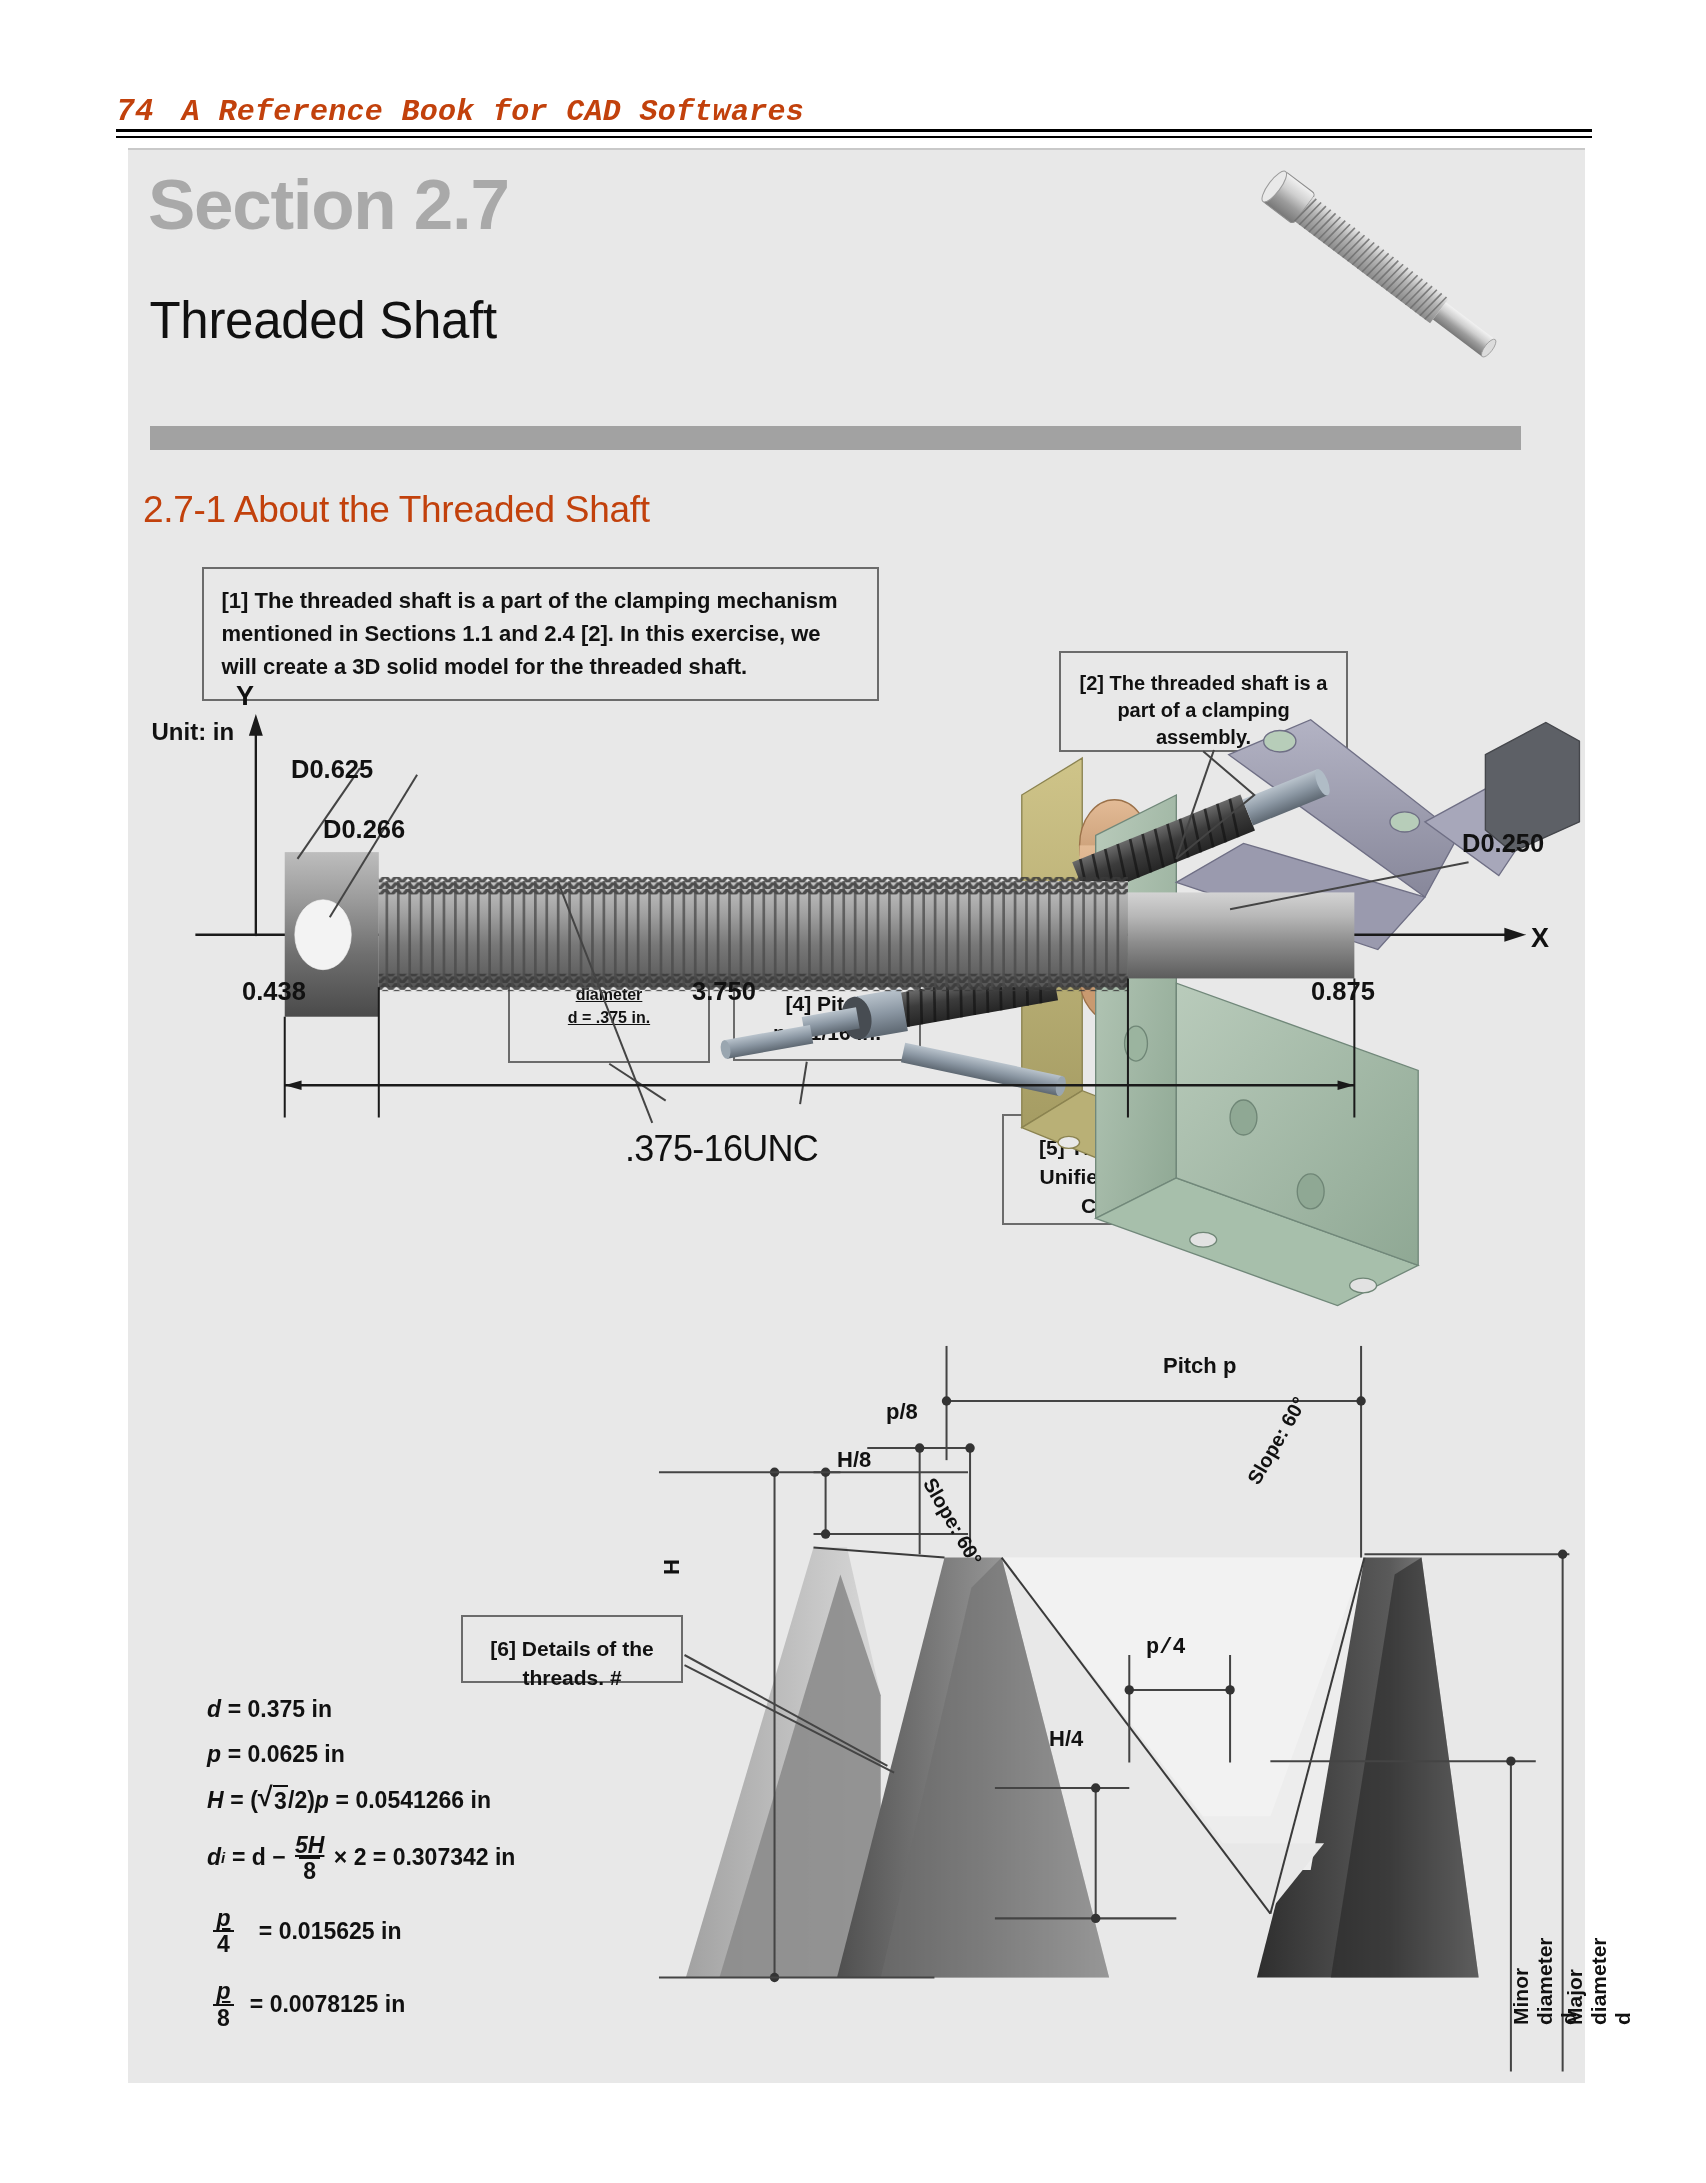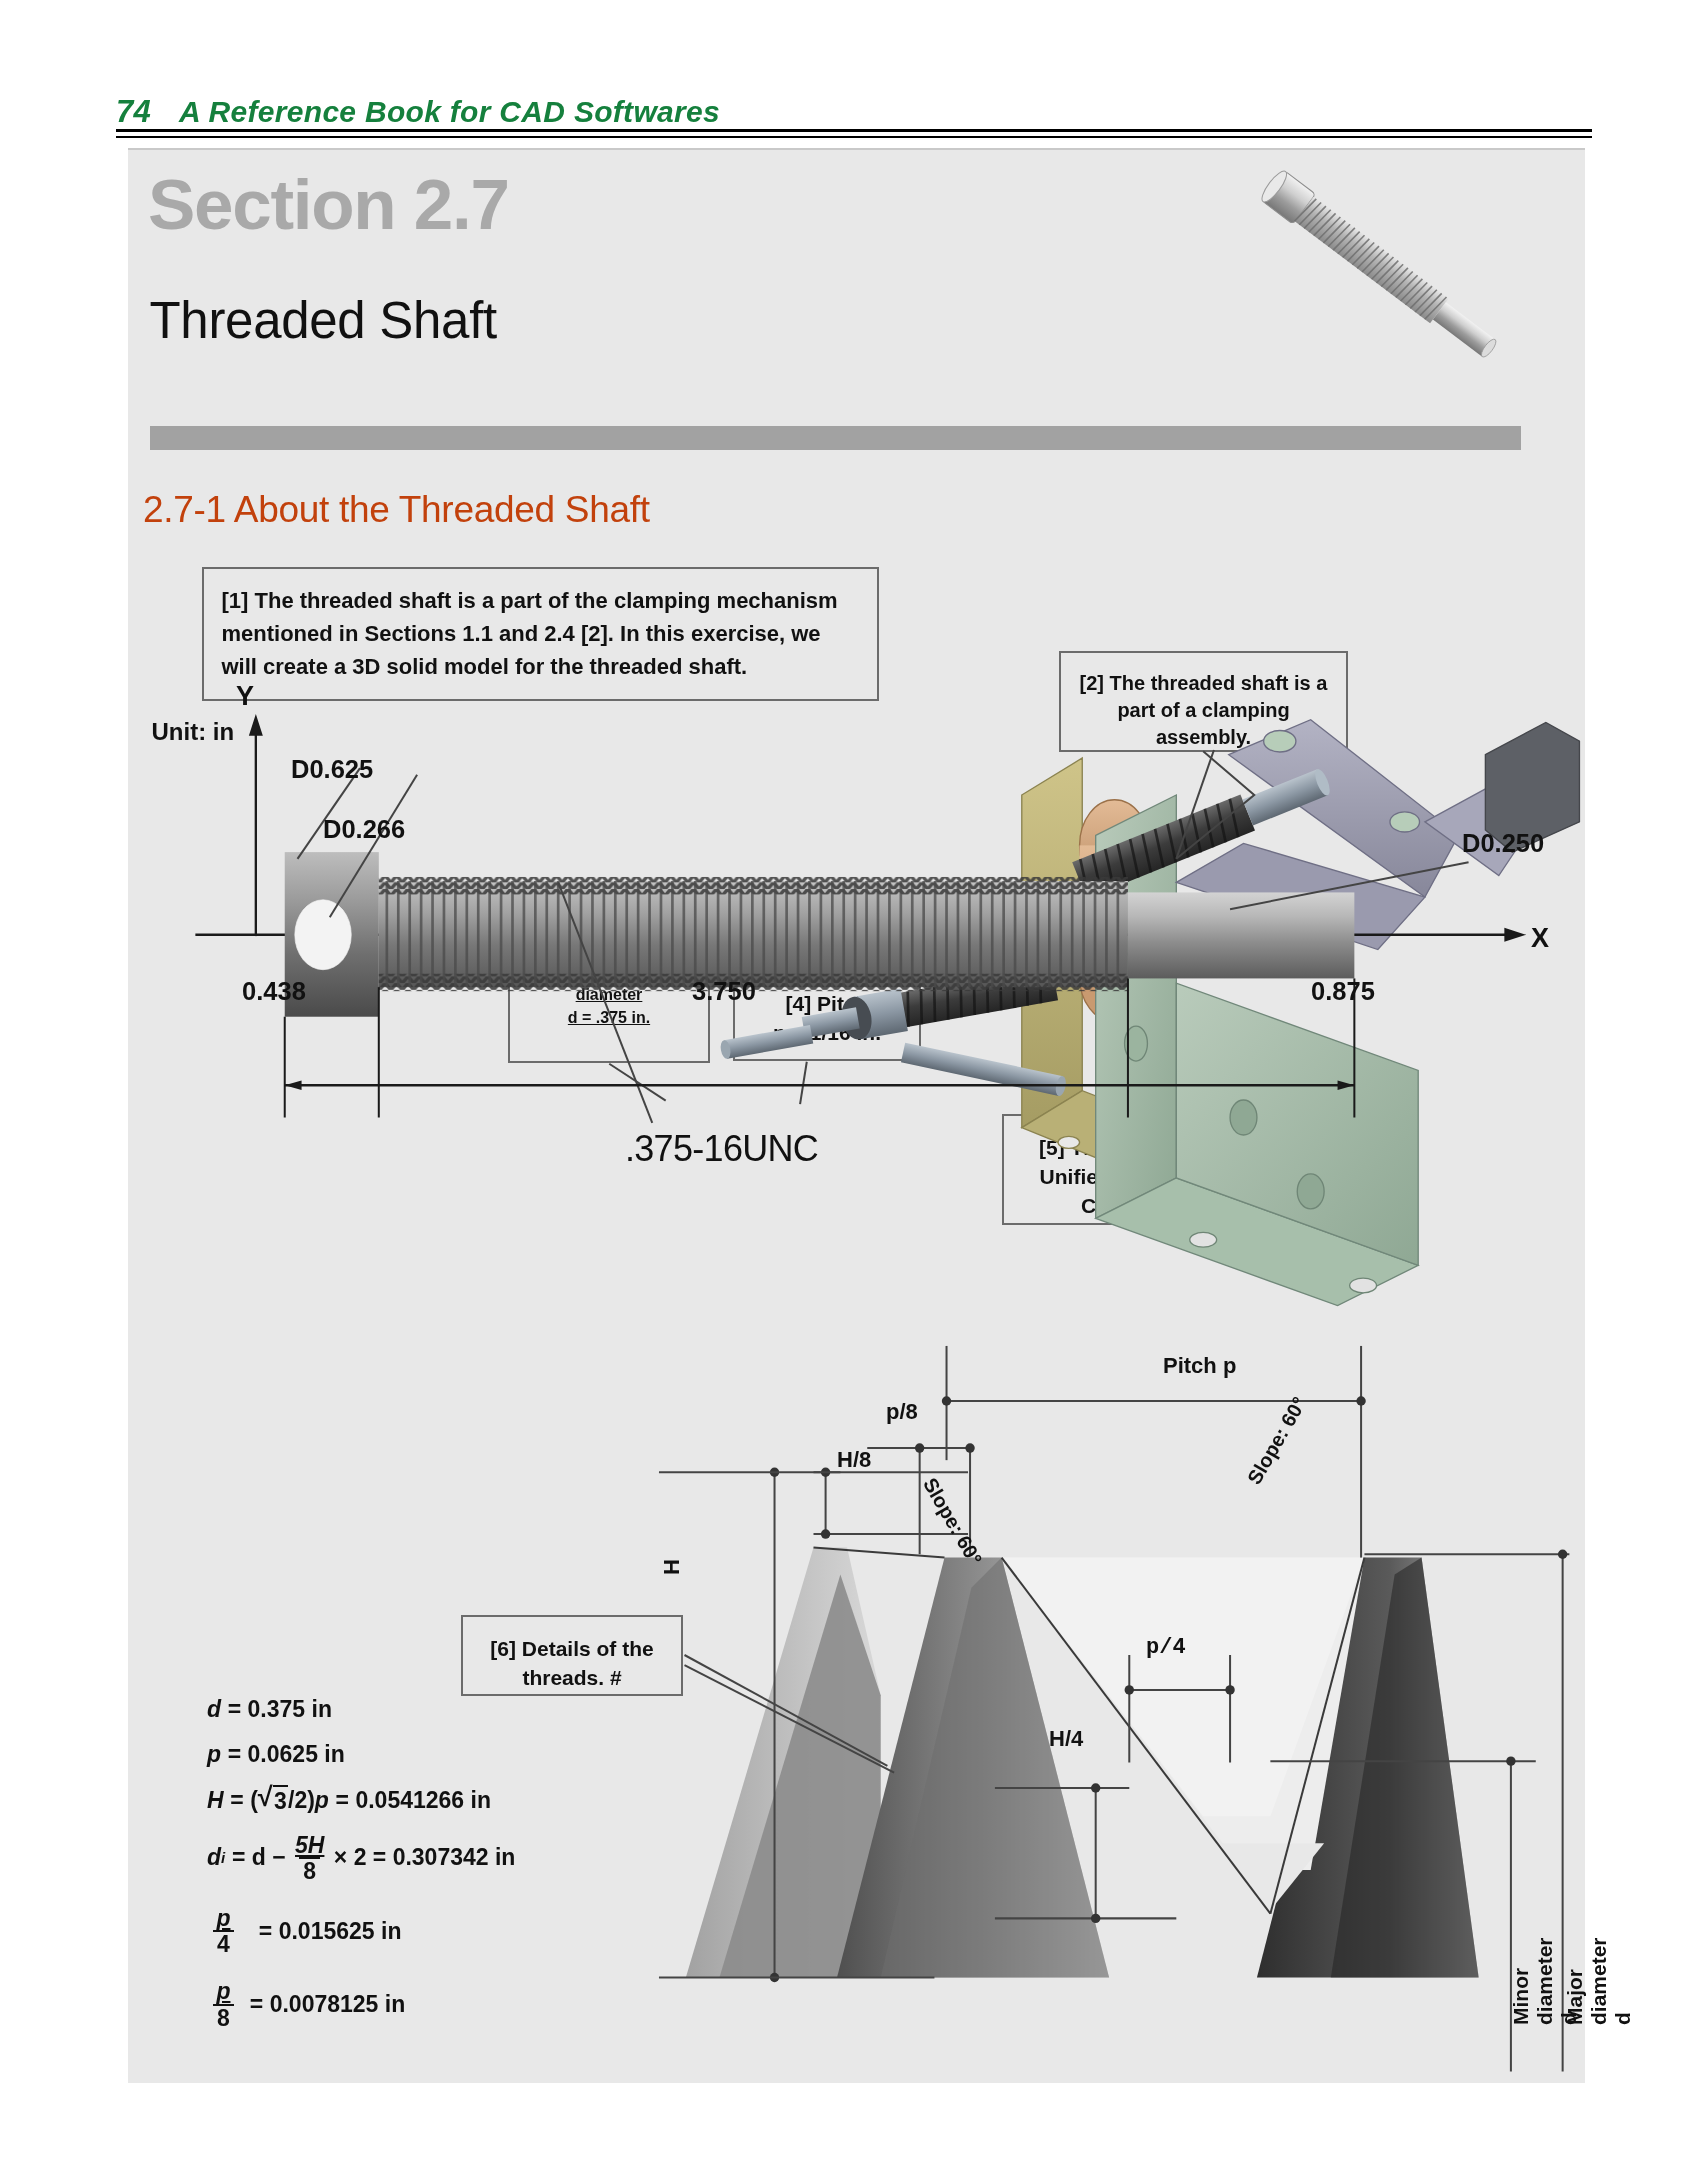--- a/index.html
+++ b/index.html
@@ -7,23 +7,23 @@
     width: 1707px; height: 2183px;
     background: #ffffff;
     font-family: "Liberation Sans", sans-serif;
     overflow: hidden;
   }
   #page { position: relative; width: 1707px; height: 2183px; background: #fff; }
 
   
   .runhead {
     position: absolute; left: 116px; top: 94px; width: 1476px;
-    font-family: Liberation Sans, sans-serif;
+    font-family: Liberation Mono, monospace;
     font-weight: bold; font-style: italic;
-    font-size: 30px; color: #15803d; letter-spacing: 0.3px;
+    font-size: 30px; color: #c2410c; letter-spacing: 0.3px;
     display: flex; align-items: baseline; gap: 28px;
   }
   .runhead .pno { font-size: 31px; }
   .rule-double { position: absolute; left: 116px; width: 1476px; background: #000; }
   .rule-a { top: 129px; height: 3.4px; }
   .rule-b { top: 136px; height: 2px; }
 
   
   #frame {
     position: absolute; left: 128px; top: 148px;
@@ -72,21 +72,21 @@
   #c1 { left: 74px; top: 417px; width: 677px; height: 134px; }
   #c1 .ctext { font-size: 22px; line-height: 1.5; padding: 15px 17.5px; }
   #c2 { left: 931px; top: 501px; width: 289px; height: 101px; }
   #c2 .ctext { font-size: 20px; text-align: center; line-height: 1.35; padding: 8px 9.4px; }
   #c3 { left: 380px; top: 792px; width: 202px; height: 121px; }
   #c3 .ctext { font-size: 16px; text-align: center; line-height: 1.38; padding: 9.4px 6.7px; text-decoration: underline; }
   #c4 { left: 605px; top: 820px; width: 188px; height: 91px; }
   #c4 .ctext { font-size: 21px; text-align: center; line-height: 1.38; padding: 9.4px 6.7px; }
   #c5 { left: 874px; top: 964px; width: 235px; height: 111px; }
   #c5 .ctext { font-size: 21px; text-align: center; line-height: 1.38; padding: 9.4px 6.7px; }
-  #c6 { left: 333px; top: 1465px; width: 222px; height: 81px; }
+  #c6 { left: 333px; top: 1465px; width: 222px; height: 68px; }
   #c6 .ctext { font-size: 21px; text-align: center; line-height: 1.38; padding: 9.4px 6.7px; }
 
   .leader { position: absolute; stroke: #444; stroke-width: 3; fill: none; }
 
   
   .svg-layer { position: absolute; left: 0; top: 0; width: 1457px; height: 1935px; pointer-events: none; }
 
   .unit-lbl { position: absolute; left: 23.5px; top: 568px; font-size: 24px; font-weight: bold; color: #111; }
 
   .dimlbl { position: absolute; font-size: 25.5px; font-weight: bold; color: #111; }

